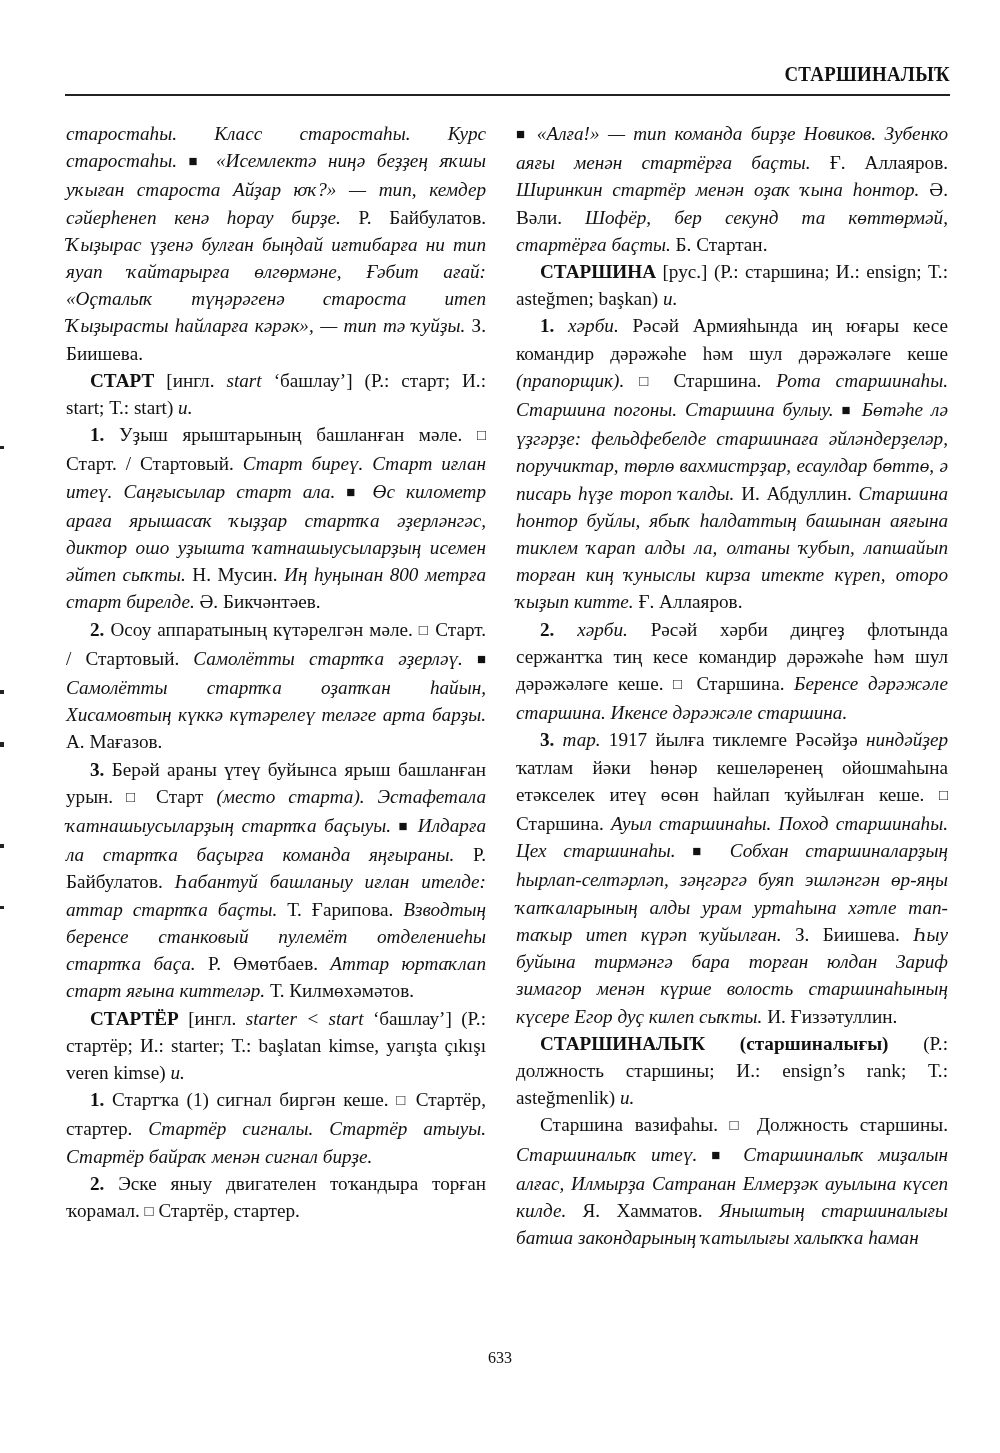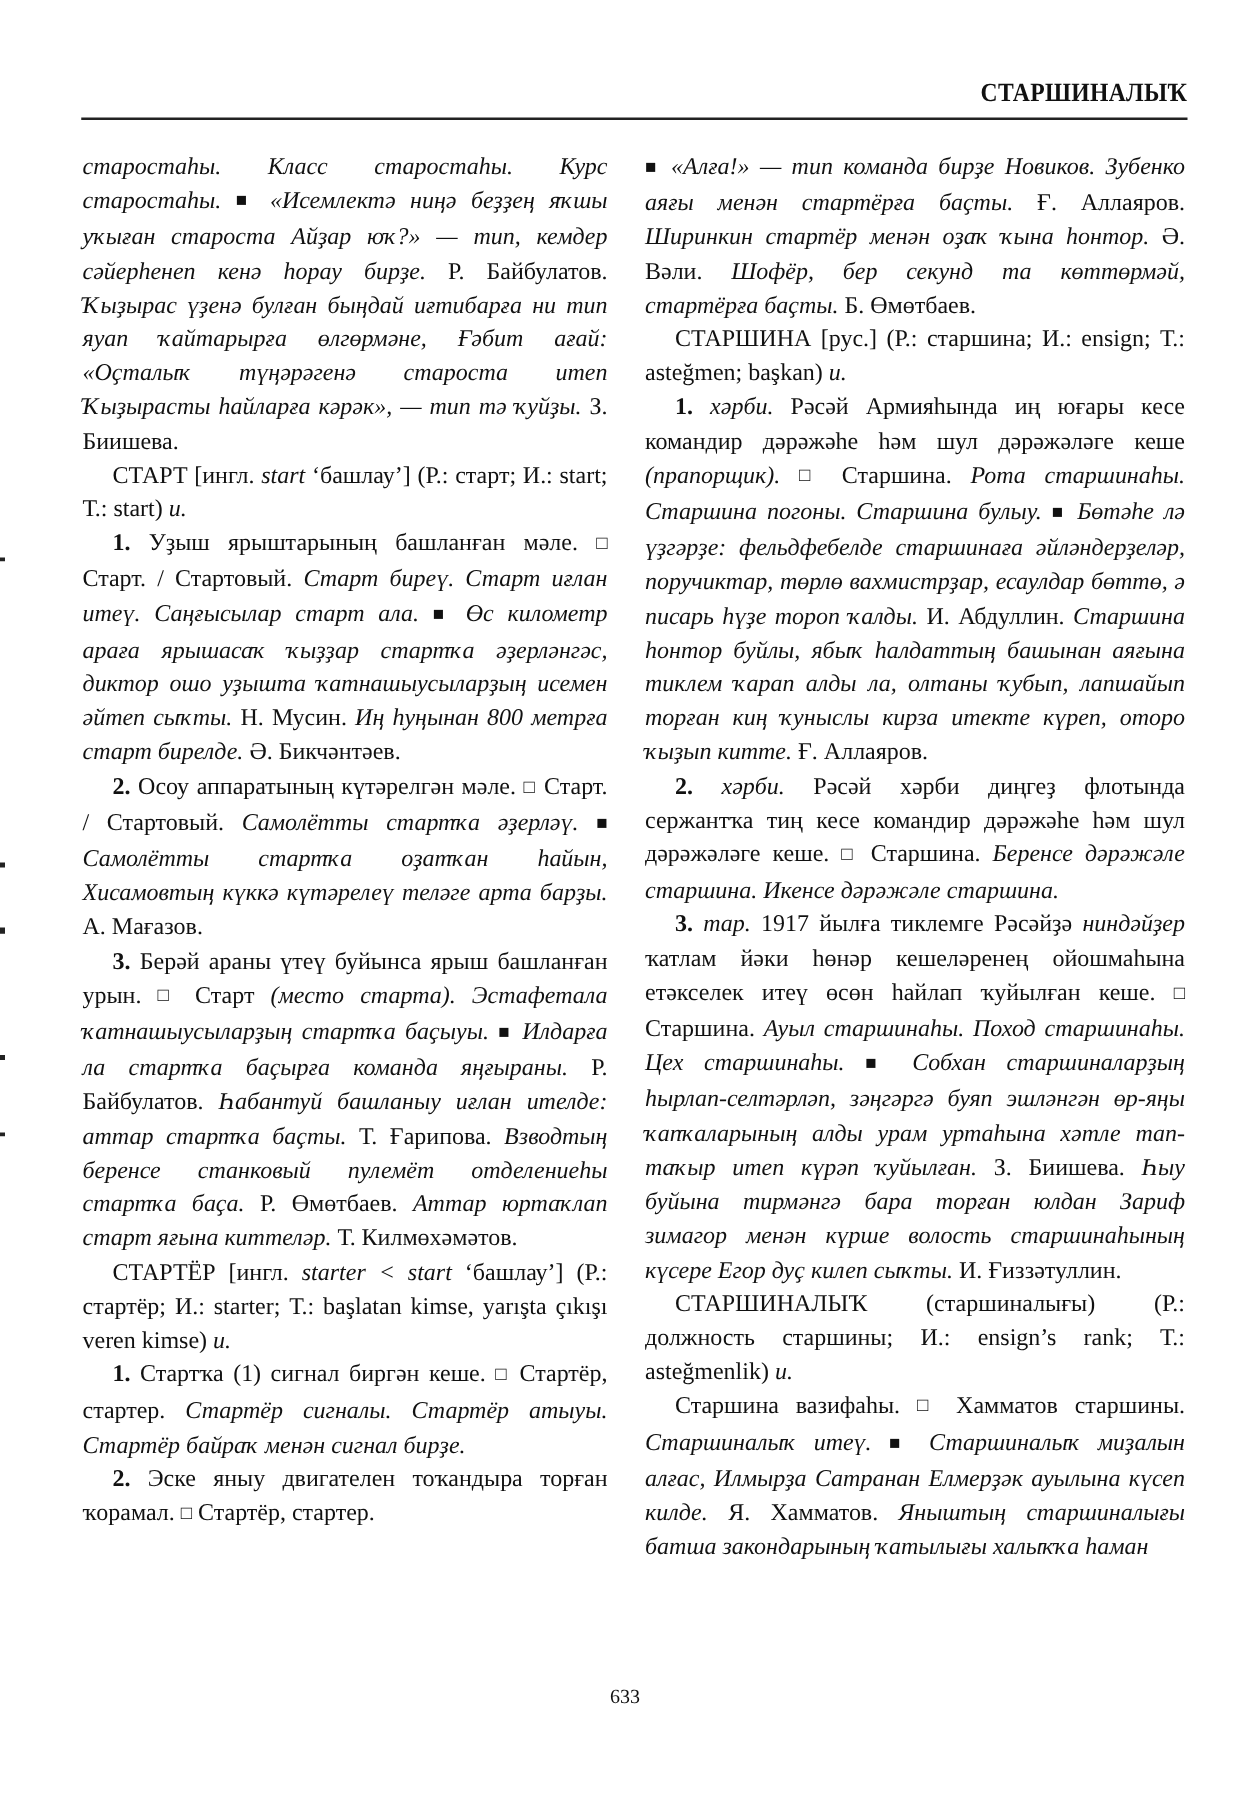--- a/index.html
+++ b/index.html
@@ -7,21 +7,21 @@
          font-family: "Liberation Serif", "DejaVu Serif", serif; color: #111; }
   .running-head { position: absolute; top: 62px; right: 50px; font-size: 21px; font-weight: bold;
                   letter-spacing: 0.3px; transform: scaleX(0.9); transform-origin: right; }
   .head-rule { position: absolute; top: 94px; left: 65px; width: 885px; height: 2px; background: #222; }
   .col { position: absolute; top: 120px; font-size: 19.2px; line-height: 27.2px; text-align: justify;
          hyphens: manual; }
   .col-left { left: 66px; width: 420px; }
   .col-right { left: 516px; width: 432px; }
   .col p { margin: 0; }
   .col p.indent { text-indent: 24px; }
-  .hw { font-weight: normal; }
+  .hw { font-weight: bold; }
   .num { font-weight: bold; }
   i, .it { font-style: italic; }
   .sq { font-size: 15px; position: relative; top: -1px; }
   .bsq { font-size: 15px; position: relative; top: -1px; }
   .page-number { position: absolute; top: 1349px; left: 0; width: 1000px; text-align: center;
                  font-size: 16px; }
   .edge-mark { position: absolute; left: 0; width: 4px; background: #222; }
 </style>
 </head>
 <body>
@@ -33,27 +33,27 @@
     <p class=""><span class="it">старостаһы. Класс старостаһы. Курс старостаһы. </span><span class="bsq">■</span><span class="it"> «Исемлектә ниңә беҙҙең яҡшы уҡыған староста Айҙар юҡ?» — тип, кемдер сәйерһенеп кенә һорау бирҙе. </span><span>Р. Байбулатов. </span><span class="it">Ҡыҙырас үҙенә булған быңдай иғтибарға ни тип яуап ҡайтарырға өлгөрмәне, Ғәбит ағай: «Оҫталыҡ түңәрәгенә староста итеп Ҡыҙырасты һайларға кәрәк», — тип тә ҡуйҙы. </span><span>З. Биишева.</span></p>
     <p class="indent"><span class="hw">СТАРТ</span><span> [ингл. </span><span class="it">start</span><span> ‘башлау’] (Р.: старт; И.: start; Т.: start) </span><span class="it">и.</span></p>
     <p class="indent"><span class="num">1.</span><span> Уҙыш ярыштарының башланған мәле. </span><span class="sq">□</span><span> Старт. / Стартовый. </span><span class="it">Старт биреү. Старт иғлан итеү. Саңғысылар старт ала. </span><span class="bsq">■</span><span class="it"> Өс километр араға ярышасаҡ ҡыҙҙар стартҡа әҙерләнгәс, диктор ошо уҙышта ҡатнашыусыларҙың исемен әйтеп сыҡты. </span><span>Н. Мусин. </span><span class="it">Иң һуңынан 800 метрға старт бирелде. </span><span>Ә. Бикчәнтәев.</span></p>
     <p class="indent"><span class="num">2.</span><span> Осоу аппаратының күтәрелгән мәле. </span><span class="sq">□</span><span> Старт. / Стартовый. </span><span class="it">Самолётты стартҡа әҙерләү. </span><span class="bsq">■</span><span class="it"> Самолётты стартҡа оҙатҡан һайын, Хисамовтың күккә күтәрелеү теләге арта барҙы. </span><span>А. Мағазов.</span></p>
     <p class="indent"><span class="num">3.</span><span> Берәй араны үтеү буйынса ярыш башланған урын. </span><span class="sq">□</span><span> Старт </span><span class="it">(место старта). Эстафетала ҡатнашыусыларҙың стартҡа баҫыуы. </span><span class="bsq">■</span><span class="it"> Илдарға ла стартҡа баҫырға команда яңғыраны. </span><span>Р. Байбулатов. </span><span class="it">Һабантуй башланыу иғлан ителде: аттар стартҡа баҫты. </span><span>Т. Ғарипова. </span><span class="it">Взводтың беренсе станковый пулемёт отделениеһы стартҡа баҫа. </span><span>Р. Өмөтбаев. </span><span class="it">Аттар юртаҡлап старт яғына киттеләр. </span><span>Т. Килмөхәмәтов.</span></p>
     <p class="indent"><span class="hw">СТАРТЁР</span><span> [ингл. </span><span class="it">starter &lt; start</span><span> ‘башлау’] (Р.: стартёр; И.: starter; Т.: başlatan kimse, yarışta çıkışı veren kimse) </span><span class="it">и.</span></p>
     <p class="indent"><span class="num">1.</span><span> Стартҡа (1) сигнал биргән кеше. </span><span class="sq">□</span><span> Стартёр, стартер. </span><span class="it">Стартёр сигналы. Стартёр атыуы. Стартёр байраҡ менән сигнал бирҙе.</span></p>
     <p class="indent"><span class="num">2.</span><span> Эске яныу двигателен тоҡандыра торған ҡорамал. </span><span class="sq">□</span><span> Стартёр, стартер.</span></p>
   </div>
 <div class="col col-right" id="col-right">
-    <p class=""><span class="bsq">■</span><span class="it"> «Алға!» — тип команда бирҙе Новиков. Зубенко аяғы менән стартёрға баҫты. </span><span>Ғ. Аллаяров. </span><span class="it">Ширинкин стартёр менән оҙаҡ ҡына һонтор. </span><span>Ә. Вәли. </span><span class="it">Шофёр, бер секунд та көттөрмәй, стартёрға баҫты. </span><span>Б. Өмөтбаев.</span></p>
+    <p class=""><span class="bsq">■</span><span class="it"> «Алға!» — тип команда бирҙе Новиков. Зубенко аяғы менән стартёрға баҫты. </span><span>Ғ. Аллаяров. </span><span class="it">Ширинкин стартёр менән оҙаҡ ҡына һонтор. </span><span>Ә. Вәли. </span><span class="it">Шофёр, бер секунд та көттөрмәй, стартёрға баҫты. </span><span>Б. Стартан.</span></p>
     <p class="indent"><span class="hw">СТАРШИНА</span><span> [рус.]  (Р.: старшина; И.: ensign; Т.: asteğmen; başkan) </span><span class="it">и.</span></p>
     <p class="indent"><span class="num">1.</span><span class="it"> хәрби. </span><span>Рәсәй Армияһында иң юғары кесе командир дәрәжәһе һәм шул дәрәжәләге кеше </span><span class="it">(прапорщик). </span><span class="sq">□</span><span> Старшина. </span><span class="it">Рота старшинаһы. Старшина погоны. Старшина булыу. </span><span class="bsq">■</span><span class="it"> Бөтәһе лә үҙгәрҙе: фельдфебелде старшинаға әйләндерҙеләр, поручиктар, төрлө вахмистрҙар, есаулдар бөттө, ә писарь һүҙе тороп ҡалды. </span><span>И. Абдуллин. </span><span class="it">Старшина һонтор буйлы, ябыҡ һалдаттың башынан аяғына тиклем ҡарап алды ла, олтаны ҡубып, лапшайып торған киң ҡуныслы кирза итекте күреп, оторо ҡыҙып китте. </span><span>Ғ. Аллаяров.</span></p>
     <p class="indent"><span class="num">2.</span><span class="it"> хәрби. </span><span>Рәсәй хәрби диңгеҙ флотында сержантҡа тиң кесе командир дәрәжәһе һәм шул дәрәжәләге кеше. </span><span class="sq">□</span><span> Старшина. </span><span class="it">Беренсе дәрәжәле старшина. Икенсе дәрәжәле старшина.</span></p>
     <p class="indent"><span class="num">3.</span><span class="it"> тар. </span><span>1917 йылға тиклемге Рәсәйҙә </span><span class="it">ниндәйҙер</span><span> ҡатлам йәки һөнәр кешеләренең ойошмаһына етәкселек итеү өсөн һайлап ҡуйылған кеше. </span><span class="sq">□</span><span> Старшина. </span><span class="it">Ауыл старшинаһы. Поход старшинаһы. Цех старшинаһы. </span><span class="bsq">■</span><span class="it"> Собхан старшиналарҙың һырлап-селтәрләп, зәңгәргә буяп эшләнгән өр-яңы ҡапҡаларының алды урам уртаһына хәтле тап-таҡыр итеп күрәп ҡуйылған. </span><span>З. Биишева. </span><span class="it">Һыу буйына тирмәнгә бара торған юлдан Зариф зимагор менән күрше волость старшинаһының күсере Егор дуҫ килеп сыҡты. </span><span>И. Ғиззәтуллин.</span></p>
     <p class="indent"><span class="hw">СТАРШИНАЛЫҠ (старшиналығы)</span><span> (Р.: должность старшины; И.: ensign’s rank; Т.: asteğmenlik) </span><span class="it">и.</span></p>
-    <p class="indent"><span>Старшина вазифаһы. </span><span class="sq">□</span><span> Хамматов старшины. </span><span class="it">Старшиналыҡ итеү. </span><span class="bsq">■</span><span class="it"> Старшиналыҡ миҙалын алғас, Илмырҙа Сатранан Елмерҙәк ауылына күсеп килде. </span><span>Я. Хамматов. </span><span class="it">Яныштың старшиналығы батша закондарының ҡатылығы халыҡҡа һаман</span></p>
+    <p class="indent"><span>Старшина вазифаһы. </span><span class="sq">□</span><span> Должность старшины. </span><span class="it">Старшиналыҡ итеү. </span><span class="bsq">■</span><span class="it"> Старшиналыҡ миҙалын алғас, Илмырҙа Сатранан Елмерҙәк ауылына күсеп килде. </span><span>Я. Хамматов. </span><span class="it">Яныштың старшиналығы батша закондарының ҡатылығы халыҡҡа һаман</span></p>
   </div>
 
 <div class="page-number">633</div>
 
 <div class="edge-mark" style="top:446px;height:3px;"></div>
 <div class="edge-mark" style="top:690px;height:4px;"></div>
 <div class="edge-mark" style="top:742px;height:5px;"></div>
 <div class="edge-mark" style="top:844px;height:4px;"></div>
 <div class="edge-mark" style="top:906px;height:3px;"></div>
 

